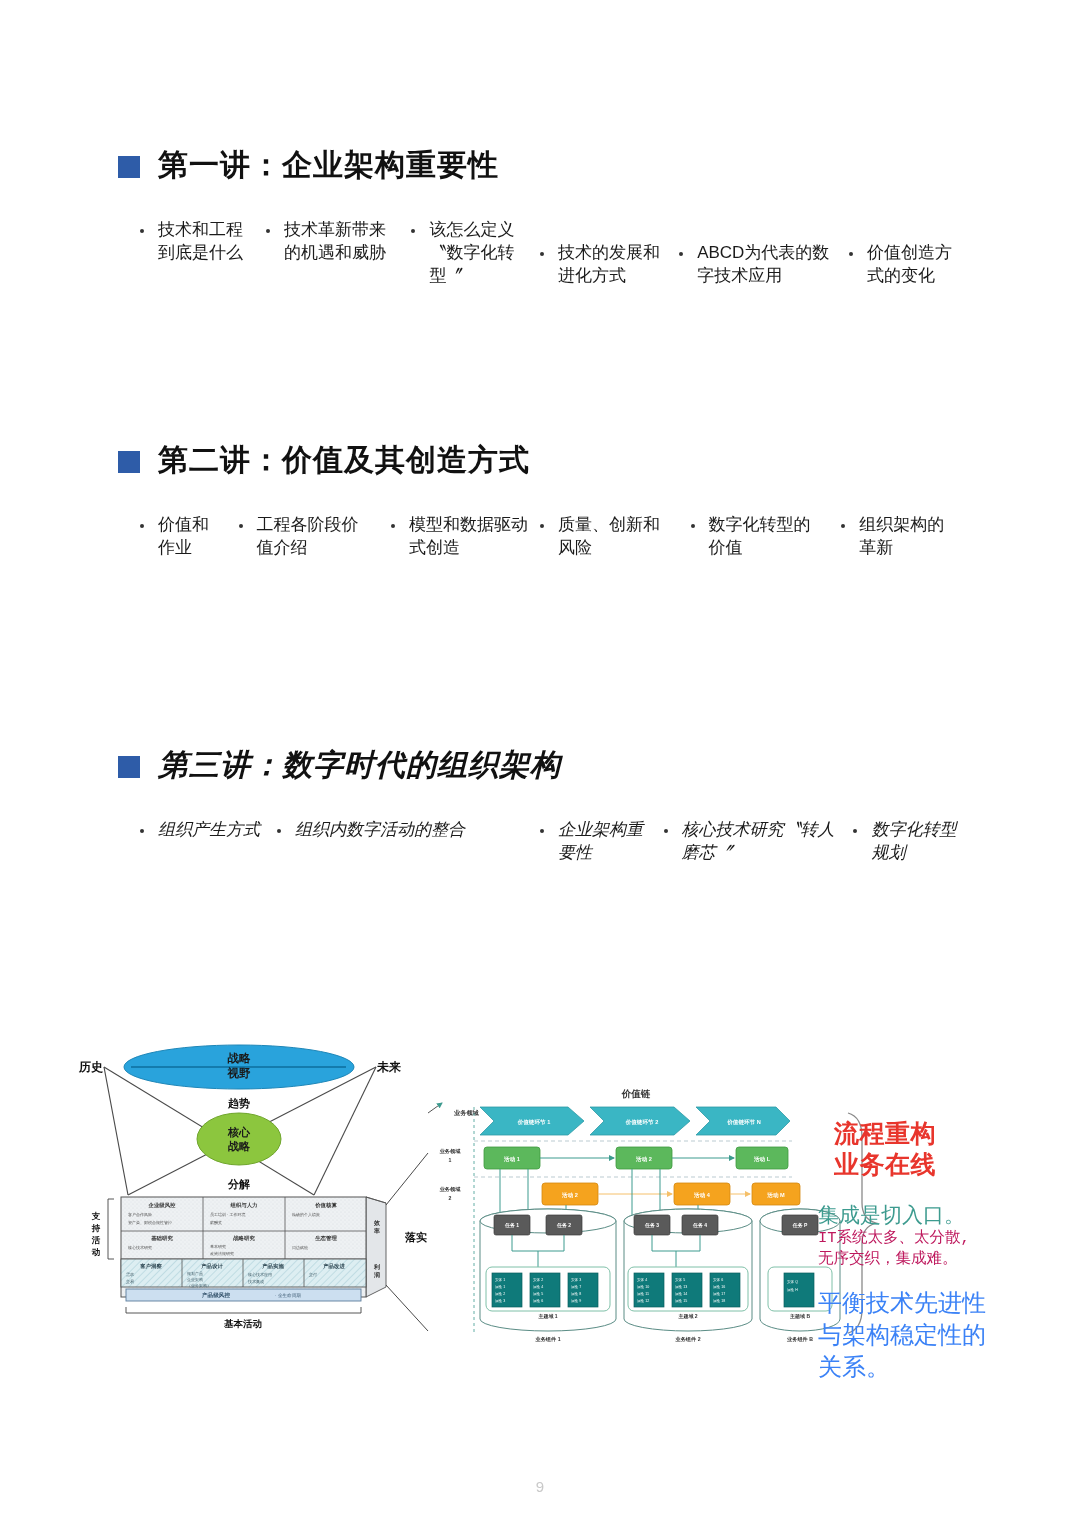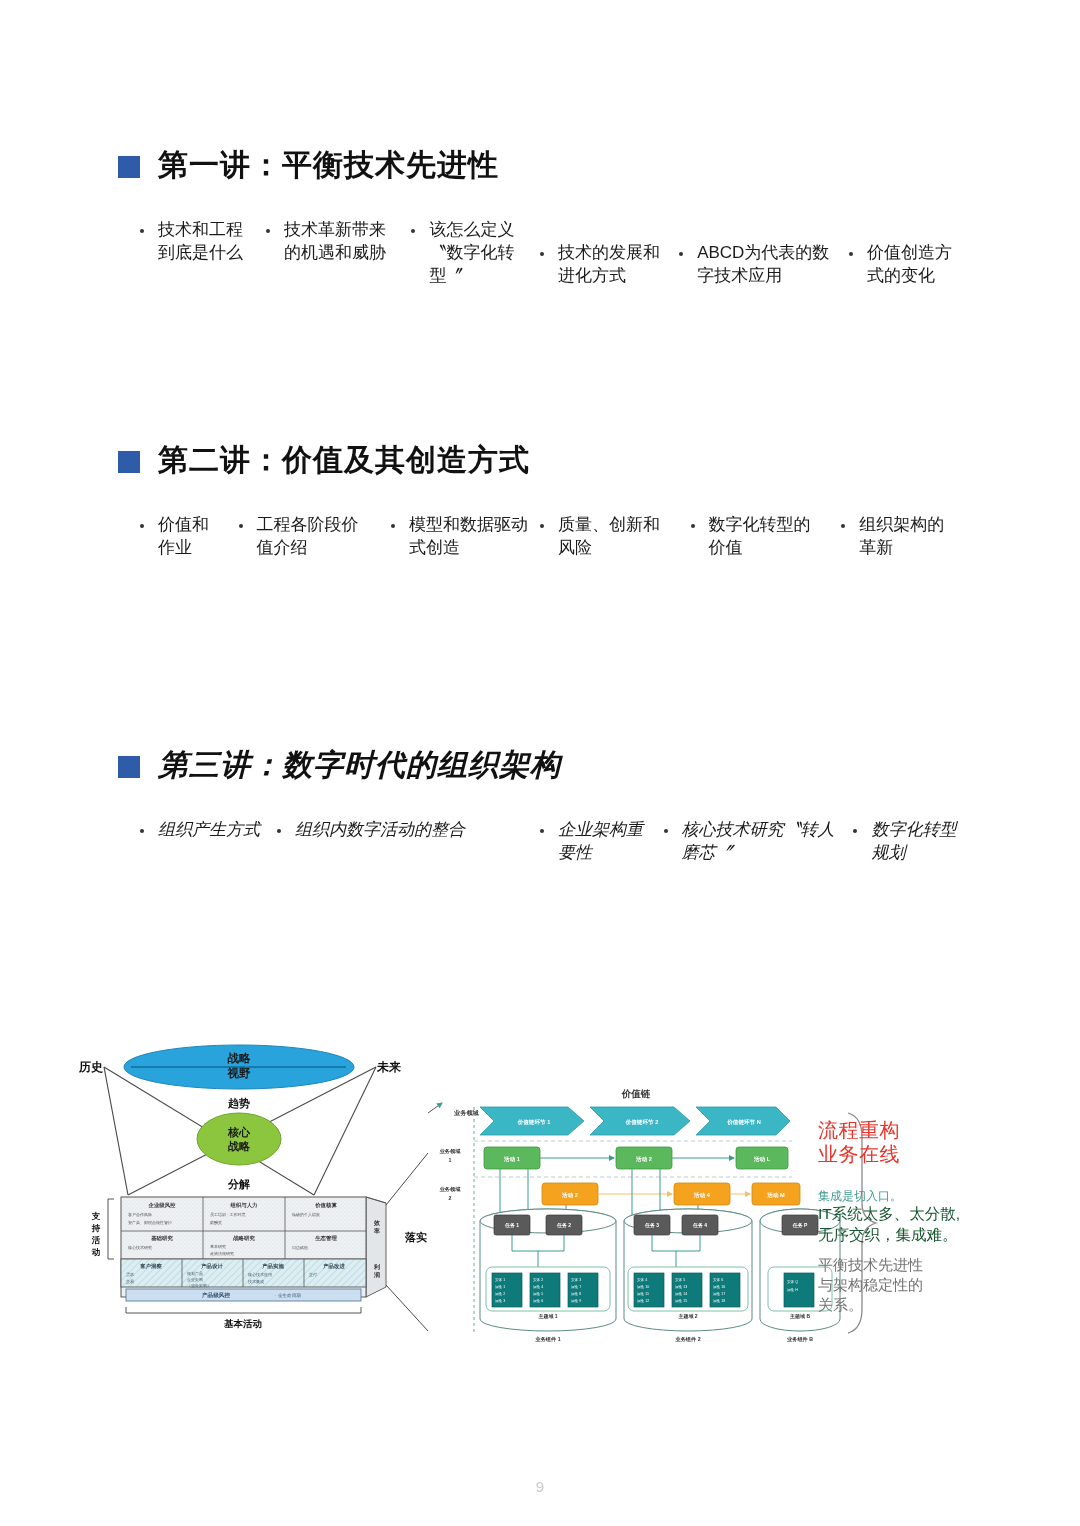--- a/index.html
+++ b/index.html
@@ -95,41 +95,43 @@
 
   
   .note-block {
     position: absolute;
     left: 818px;
     top: 1118px;
     width: 190px;
   }
   .note-red {
     color: #e8352c;
-    font-weight: 400;
-    font-size: 20px;
+    font-weight: 700;
+    font-size: 25px;
     line-height: 1.22;
     letter-spacing: 0.5px;
+    margin-left: 16px;
   }
   .note-teal-lg {
     color: #3d9b8f;
-    font-size: 12px;
+    font-size: 21px;
     line-height: 1.3;
     margin-top: 22px;
   }
   .note-gray {
-    color: #14532d;
+    color: #be185d;
     font-size: 15.5px;
     line-height: 1.32;
+    font-family: Liberation Mono, monospace;
   }
   .note-teal-blk {
-    color: #737373;
-    font-size: 15px;
+    color: #3b82f6;
+    font-size: 24px;
     line-height: 1.33;
-    margin-top: 10px;
+    margin-top: 18px;
   }
 
   
   #page-number {
     position: absolute;
     left: 0;
     right: 0;
     top: 1478px;
     text-align: center;
     font-size: 15px;
@@ -140,21 +142,21 @@
   .st { font-family: "Liberation Sans","DejaVu Sans",sans-serif; }
 </style>
 </head>
 <body>
 
 <div class="page">
 
   <div class="section" id="sec-1">
     <div class="sec-head">
       <div class="sec-marker"></div>
-      <div class="sec-title">第一讲：平衡技术先进性</div>
+      <div class="sec-title">第一讲：企业架构重要性</div>
     </div>
     <div class="sec-body">
       <div class="col col-left">
         <div class="bullet">
             <span class="dot"></span>
             <span>技术和工程到底是什么</span>
           </div>
         <div class="bullet">
             <span class="dot"></span>
             <span>技术革新带来的机遇和威胁</span>

